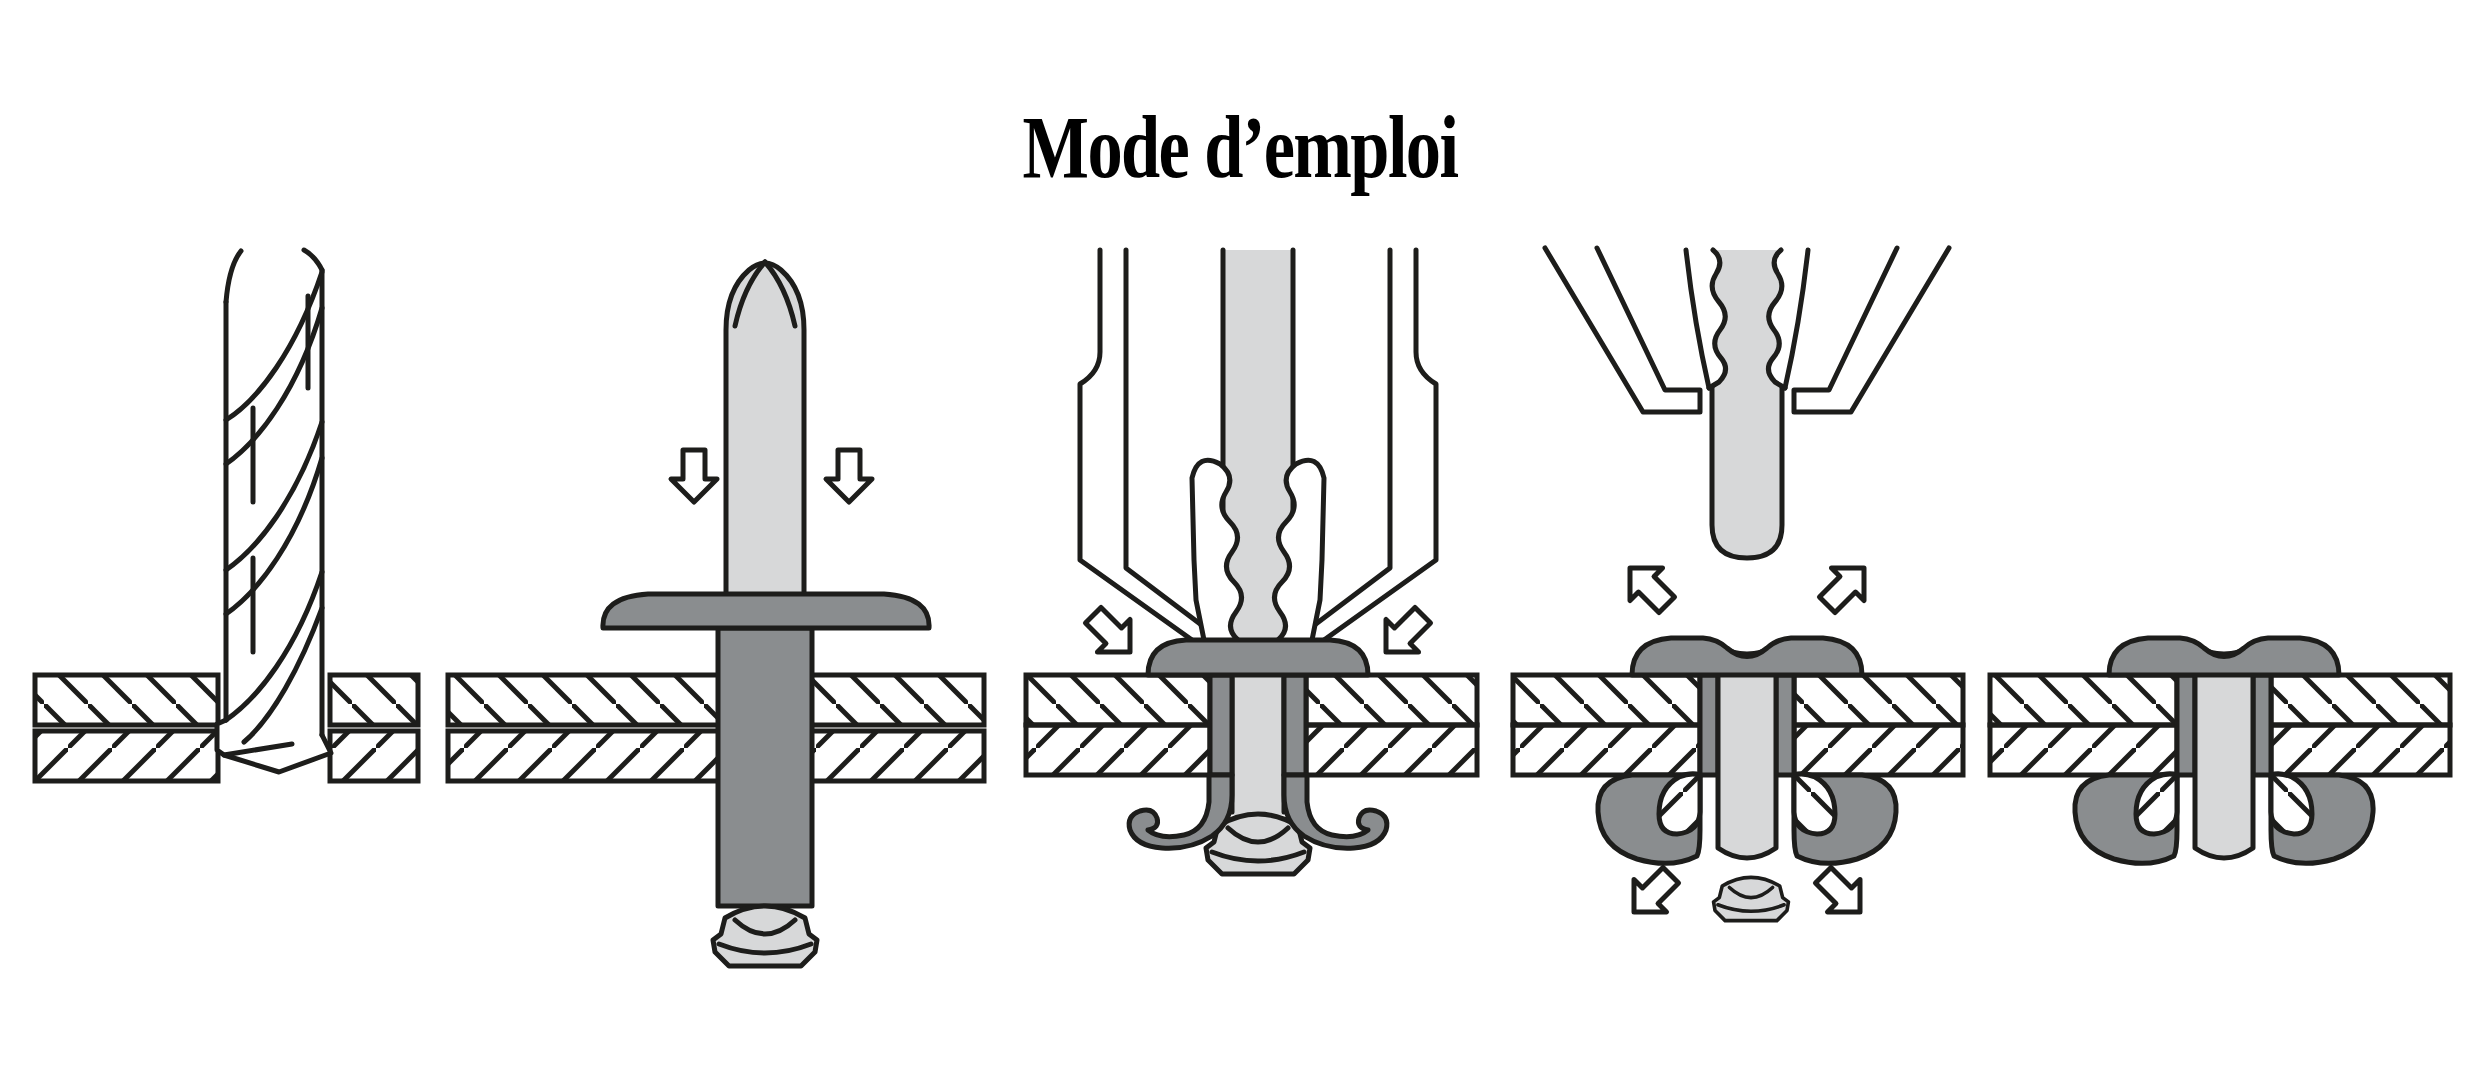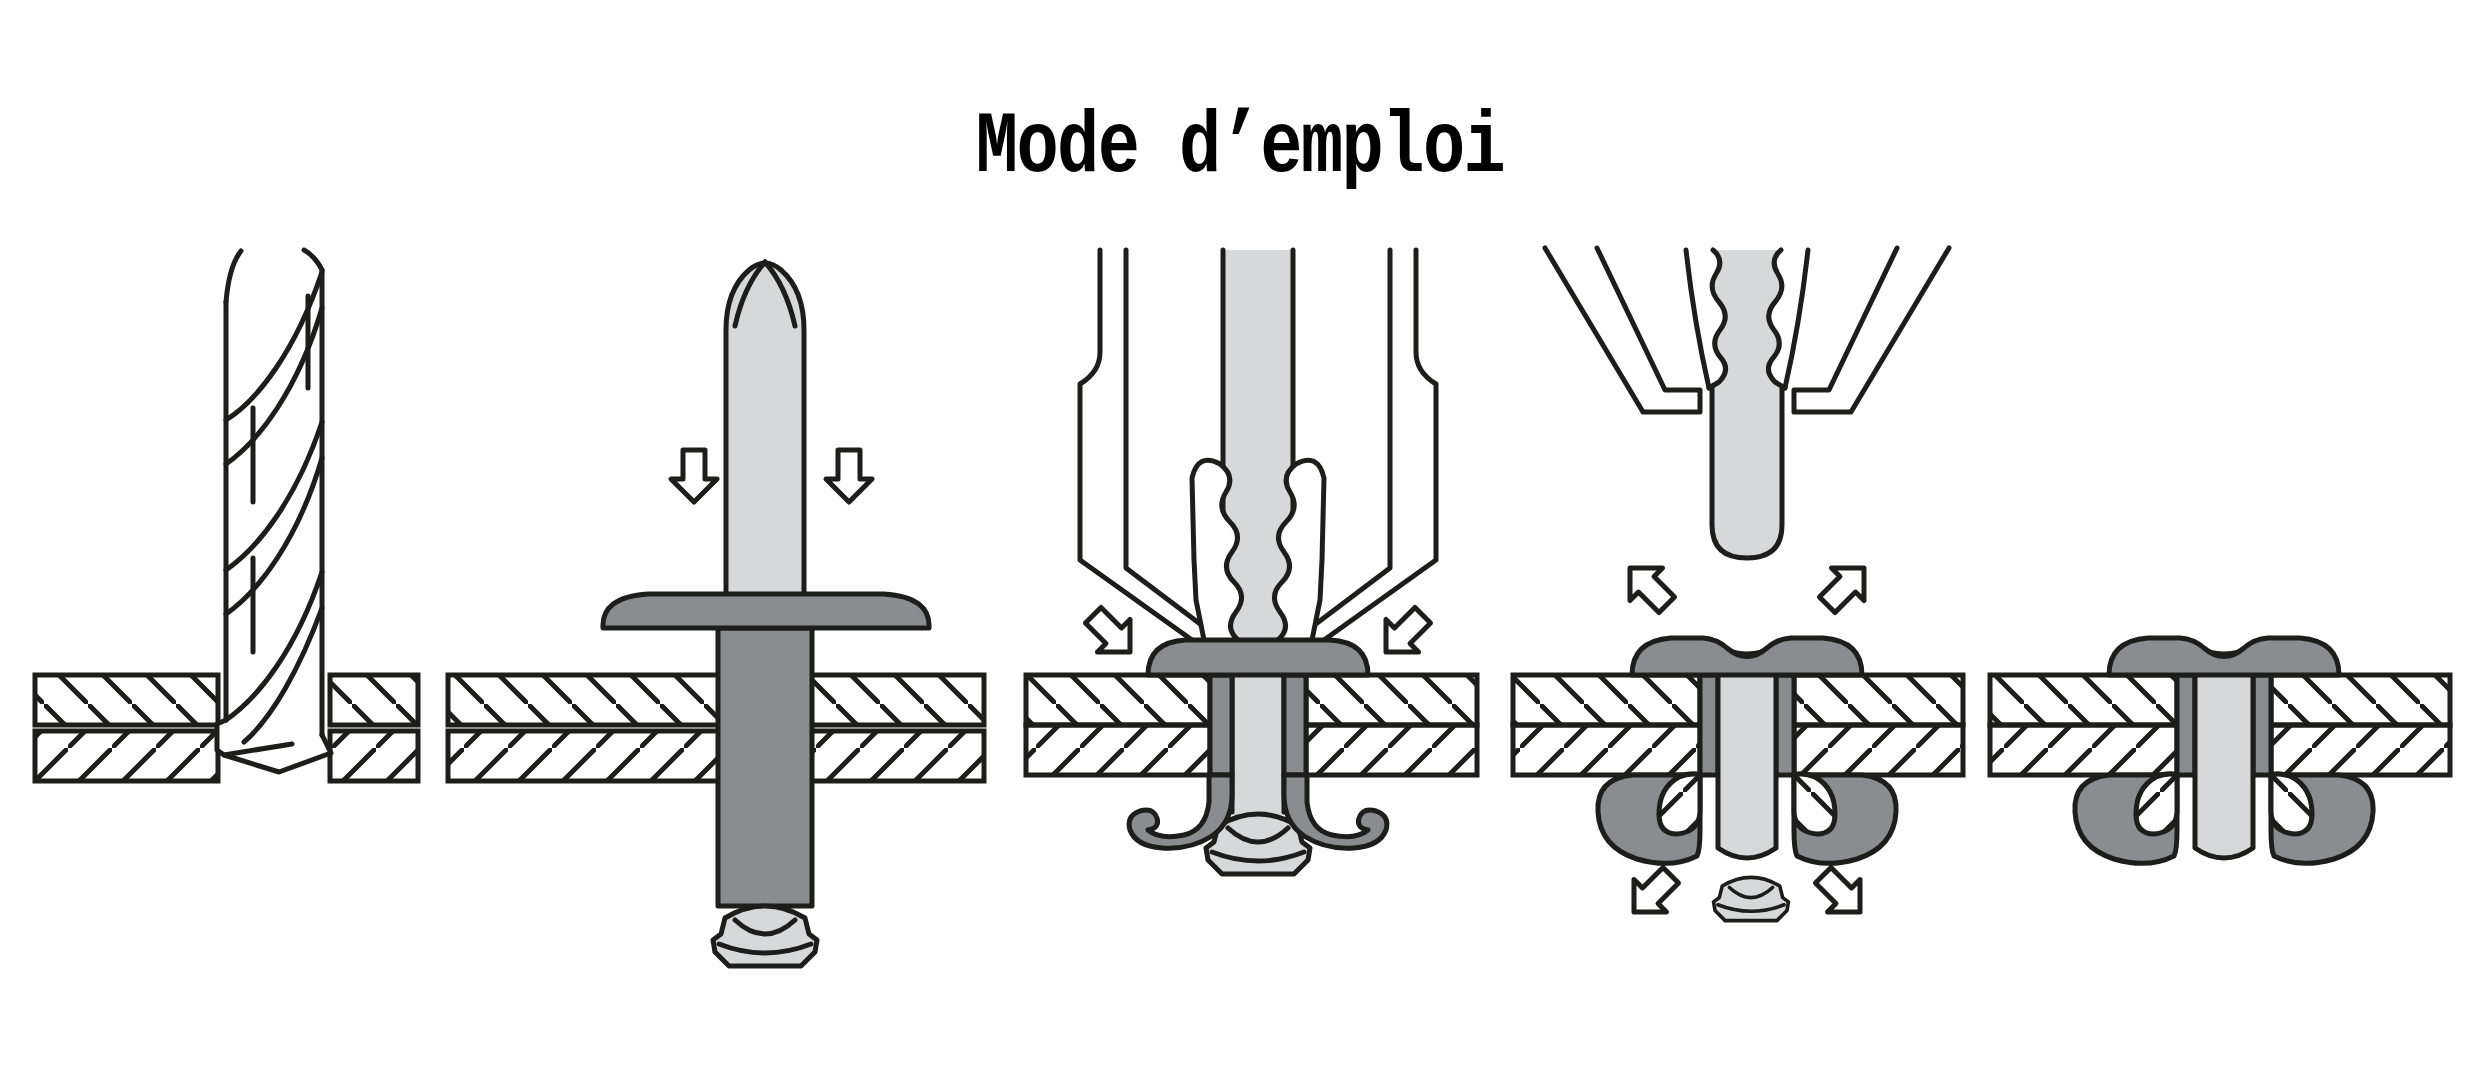--- a/index.html
+++ b/index.html
@@ -1,20 +1,20 @@
 <!DOCTYPE html>
 <html style="--bg: #ffffff; --outline: #1d1d1b; --rivet: #8a8d8f; --mandrel: #d7d8d9;"><head>
 <meta charset="utf-8">
 <style>
   :root{
     --bg:#ffffff; --outline:#1d1d1b; --rivet:#8a8d8f; --mandrel:#d7d8d9;
   }
   html,body{margin:0;padding:0;background:var(--bg);}
   #stage{position:relative;width:2480px;height:1080px;background:var(--bg);overflow:hidden;
-         font-family:Liberation Mono, monospace;}
+         font-family:Liberation Serif, serif;}
   #title{position:absolute;top:104px;left:0;right:0;margin:0;text-align:center;
          font-size:88px;line-height:1;font-weight:bold;color:#000;
          transform:scaleX(0.80);letter-spacing:-2px;}
   svg{position:absolute;top:0;left:0;}
   .ol{fill:none;stroke:var(--outline);stroke-width:5;stroke-linecap:round;stroke-linejoin:round;}
   .fw{fill:#ffffff;}
   .fwS{fill:#ffffff;stroke:var(--outline);stroke-width:5;stroke-linejoin:round;}
   .fg{fill:var(--rivet);stroke:var(--outline);stroke-width:5;stroke-linejoin:round;}
   .fl{fill:var(--mandrel);stroke:var(--outline);stroke-width:5;stroke-linejoin:round;}
   .flp{fill:var(--mandrel);}

